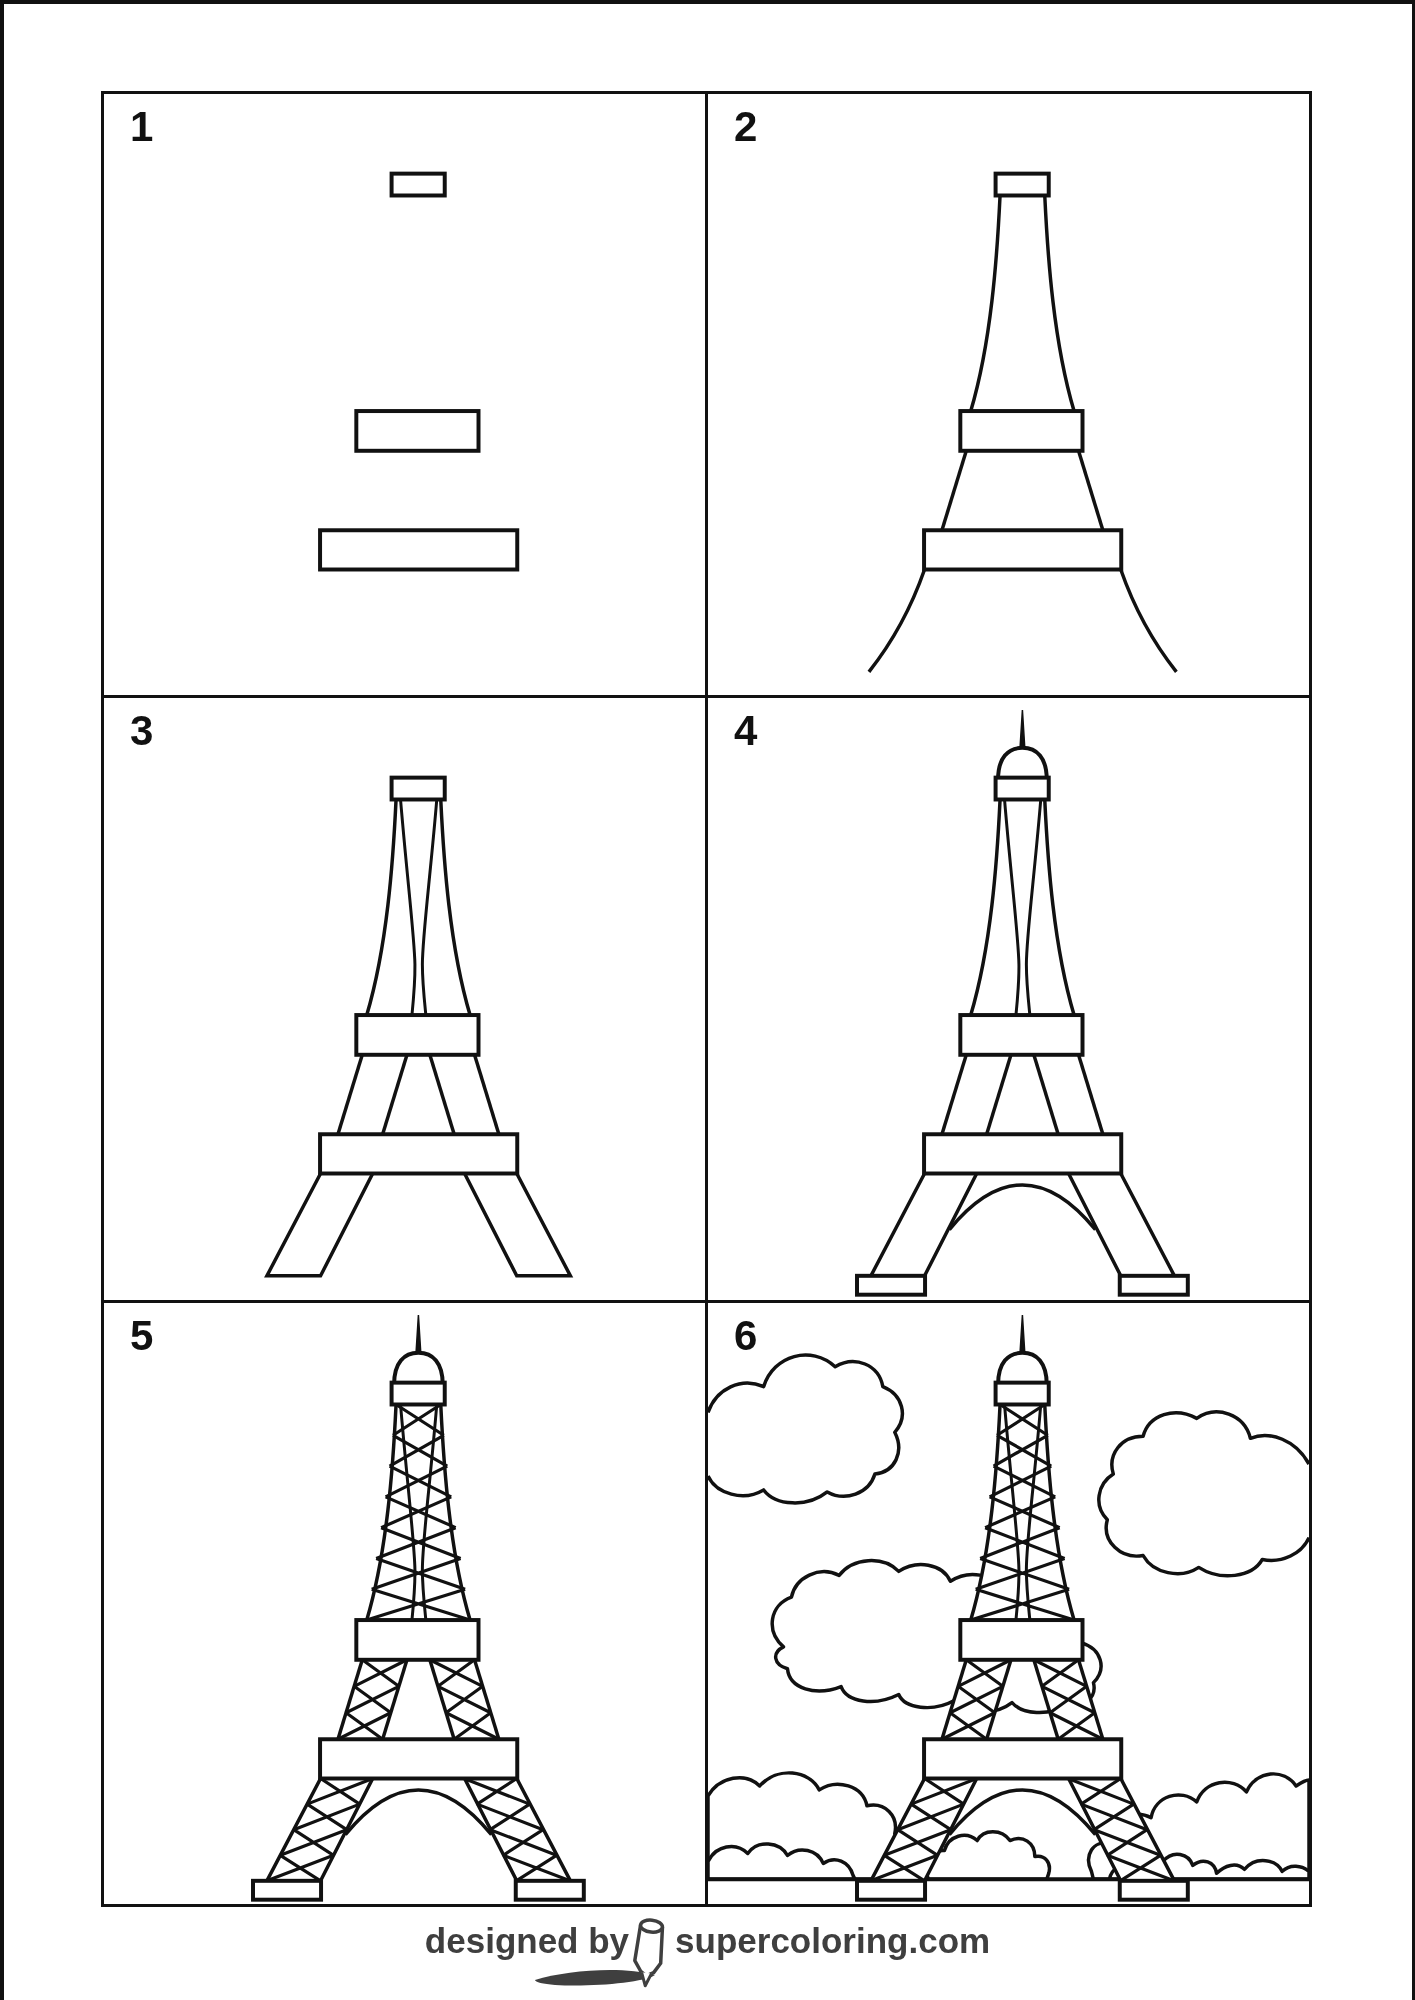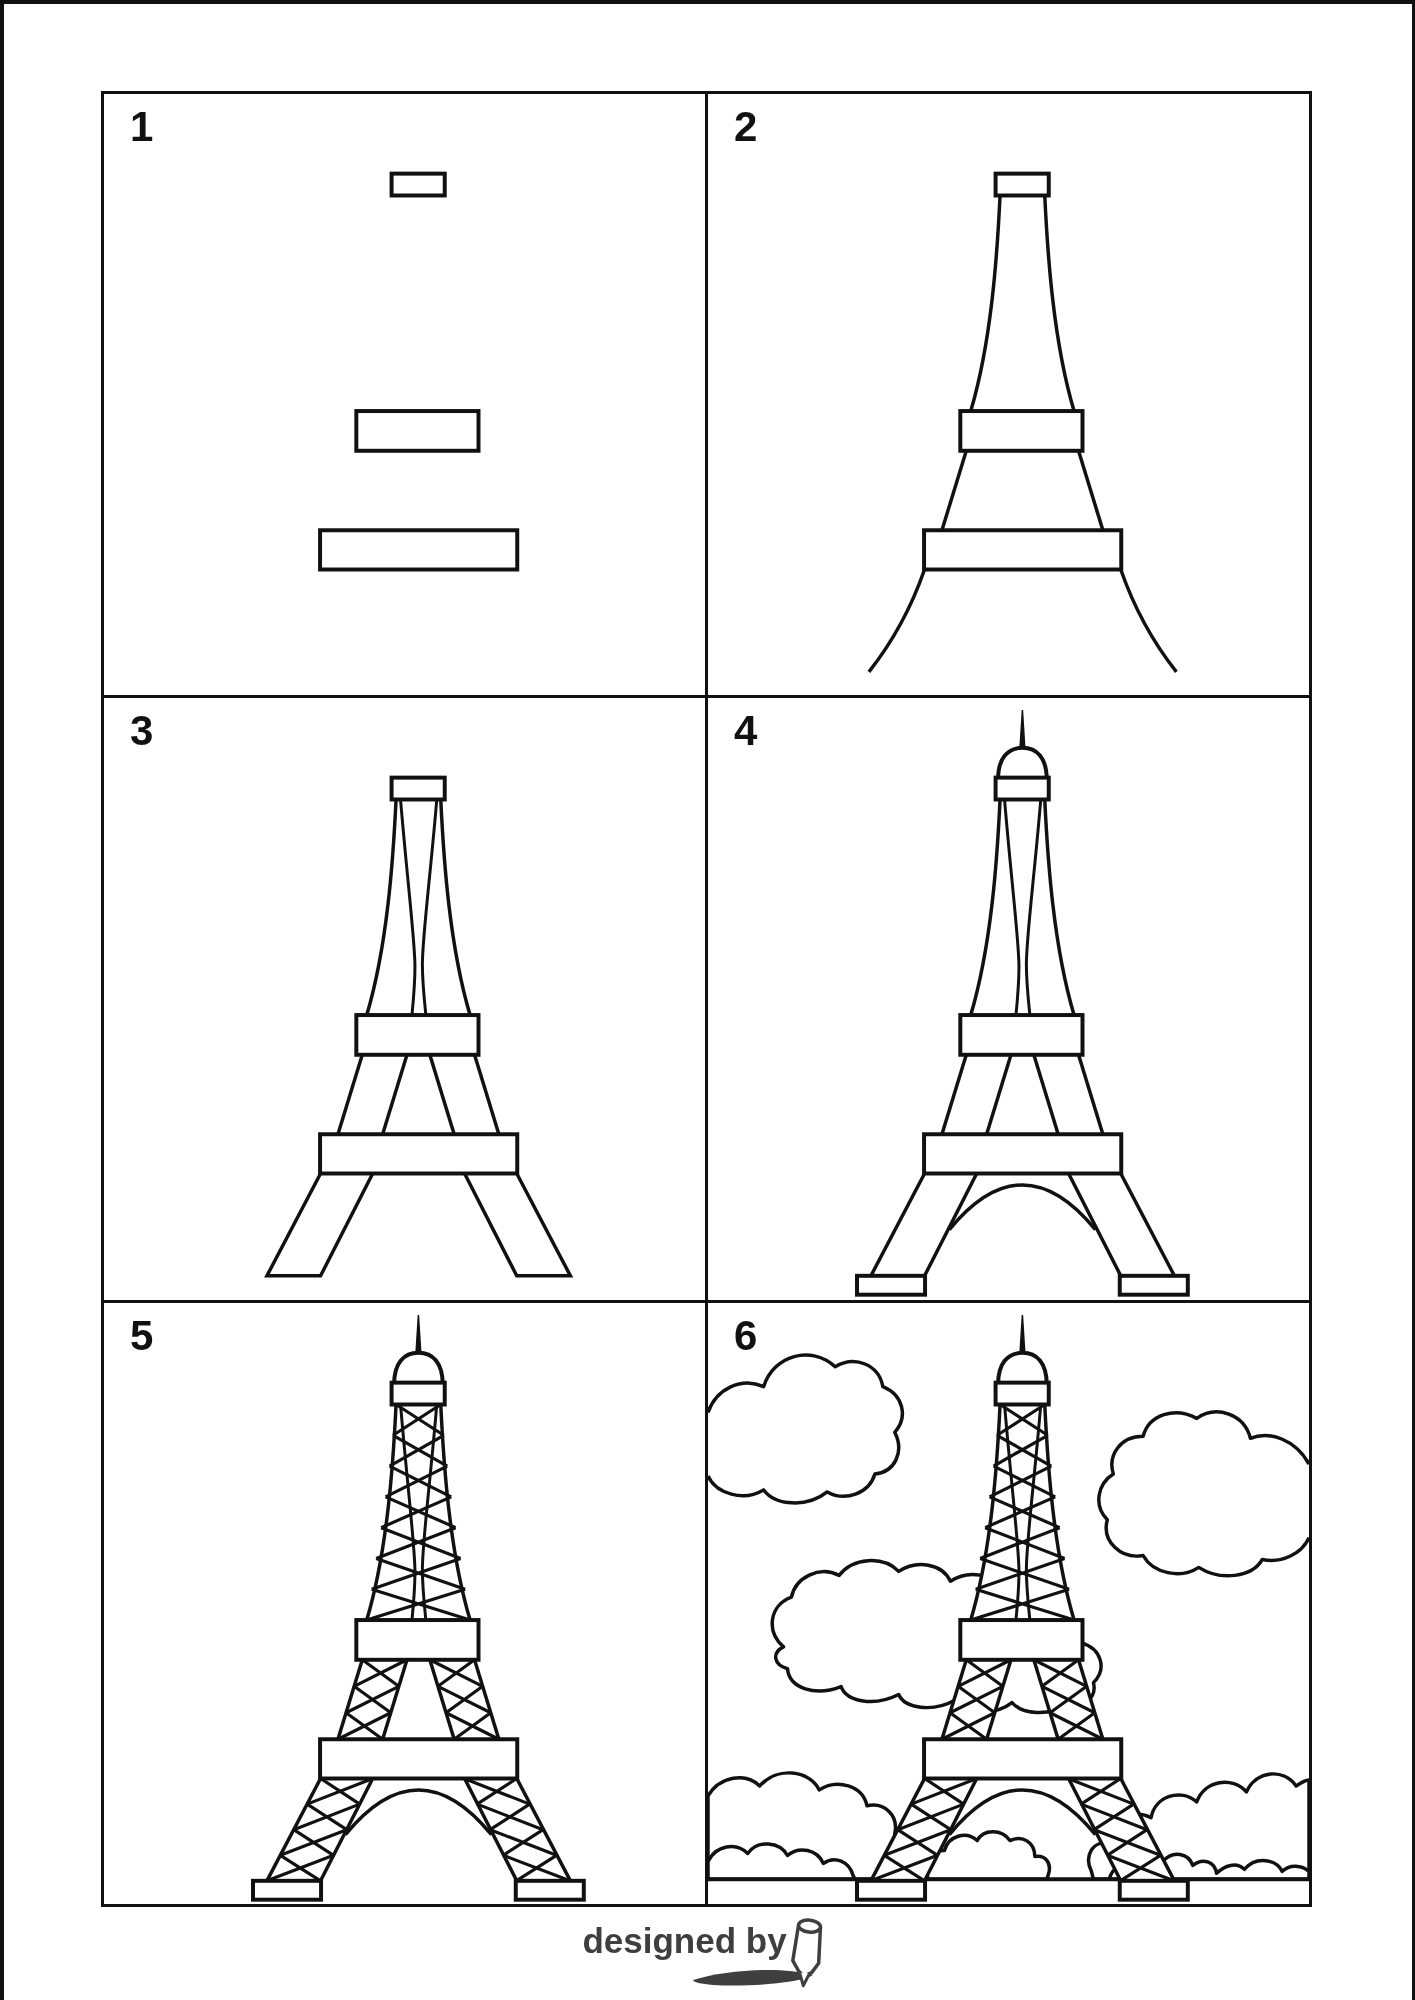--- a/index.html
+++ b/index.html
@@ -193,13 +193,14 @@
 <div class="footer">
   <span>designed by</span>
   <svg class="pencil" viewBox="0 0 150 76" xmlns="http://www.w3.org/2000/svg">
     <path d="M4,64 C36,54 92,50 124,59 C112,67 60,71 24,69 C12,68 4,66 4,64 Z" fill="#3f3f3f" stroke="none"></path>
     <g transform="rotate(6 118 34)">
       <path d="M107,10 L105,46 L112,56 L118,60 L125,56 L131,46 L129,10" fill="#ffffff" stroke="#3f3f3f" stroke-width="3.5" stroke-linejoin="round"></path>
       <ellipse cx="118" cy="10" rx="11" ry="6" fill="#ffffff" stroke="#3f3f3f" stroke-width="3.5"></ellipse>
       <path d="M113,57 L118,70 L123,57" fill="#ffffff" stroke="#3f3f3f" stroke-width="3" stroke-linejoin="round"></path>
     </g>
   </svg>
+  <span>supercoloring.com</span>
 </div>
 
 </body></html>

